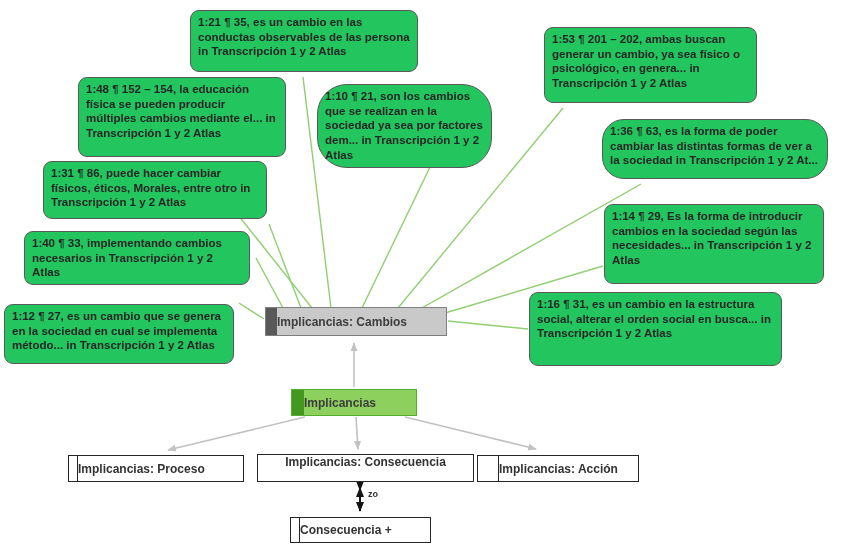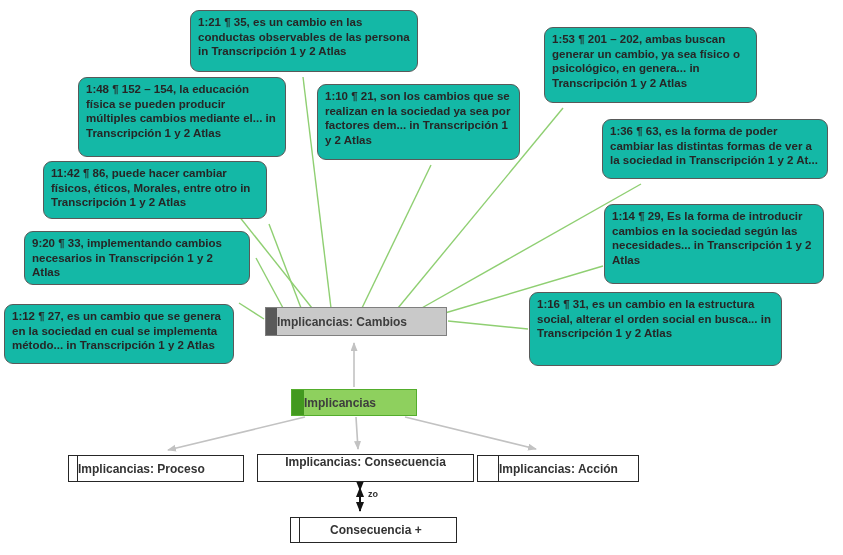--- a/index.html
+++ b/index.html
@@ -7,49 +7,49 @@
     position:relative;width:843px;height:555px;overflow:hidden;background:#ffffff;
     font-family:"Liberation Sans","DejaVu Sans",sans-serif;
   }
   svg.links{position:absolute;left:0;top:0;z-index:0;}
   .link-green{stroke:#8fcf72;stroke-width:1.4;fill:none;}
   .link-gray{stroke:#c2c2c2;stroke-width:1.6;fill:none;}
   .link-black{stroke:#141414;stroke-width:2;fill:none;}
 
   .quote{
     position:absolute;z-index:2;box-sizing:border-box;
-    background:#14b8a6;border:1.6px solid #595959;border-radius:9px;
+    background:#22c55e;border:1.6px solid #595959;border-radius:9px;
     padding:4px 7px;font-size:11.5px;font-weight:600;line-height:1.28;color:#262626;
   }
   .q1{left:190px;top:10px;width:228px;min-height:62px;}
   .q2{left:78px;top:77px;width:208px;min-height:80px;}
-  .q3{left:317px;top:84px;width:203px;min-height:76px;}
+  .q3{left:317px;top:84px;width:175px;min-height:76px;border-radius:30px;}
   .q4{left:544px;top:27px;width:213px;min-height:76px;}
-  .q5{left:602px;top:119px;width:226px;min-height:60px;}
+  .q5{left:602px;top:119px;width:226px;min-height:60px;border-radius:22px;}
   .q6{left:604px;top:204px;width:220px;min-height:80px;}
   .q7{left:43px;top:161px;width:224px;min-height:58px;}
   .q8{left:24px;top:231px;width:226px;min-height:42px;}
   .q9{left:4px;top:304px;width:230px;min-height:60px;}
   .q10{left:529px;top:292px;width:253px;min-height:74px;}
 
   .code{
     position:absolute;z-index:2;box-sizing:border-box;display:flex;align-items:center;
     font-size:12px;font-weight:600;color:#3d3d3d;
   }
   .code .lbl{flex:1;white-space:nowrap;overflow:hidden;}
   .gray-node{left:265px;top:307px;width:182px;height:29px;background:#c9c9c9;border:1.6px solid #7f7f7f;}
   .gray-node .bar{width:11px;align-self:stretch;background:#595959;}
   .green-node{left:291px;top:389px;width:126px;height:27px;background:#8ed05e;border:1.6px solid #54ad2c;}
   .green-node .bar{width:12px;align-self:stretch;background:#43991f;}
   .white-node{background:#ffffff;border:1.6px solid #262626;color:#333333;}
   .white-node .bar{width:8px;align-self:stretch;background:#ffffff;border-right:1.6px solid #262626;}
   .n-proceso{left:68px;top:455px;width:176px;height:27px;}
   .n-consecuencia{left:257px;top:454px;width:217px;height:28px;flex-direction:column;}
   .n-accion{left:477px;top:455px;width:162px;height:27px;padding-left:12px;}
-  .n-consecuencia-plus{left:290px;top:517px;width:167px;height:26px;gap:30px;}
+  .n-consecuencia-plus{left:290px;top:517px;width:141px;height:26px;}
 
   .rel-label{
     position:absolute;left:368px;top:489px;z-index:3;
     font-size:9px;font-weight:700;color:#333;letter-spacing:0;
   }
 </style>
 </head>
 <body>
 
 <div class="canvas">
@@ -90,22 +90,22 @@
       <line class="link-black" x1="360" y1="488" x2="360" y2="511" marker-end="url(#arrow-black)"></line>
     </g>
   </svg>
 
   <div class="quote q1">1:21 ¶ 35, es un cambio en las conductas observables de las persona in Transcripción 1 y 2 Atlas</div>
   <div class="quote q2">1:48 ¶ 152 – 154, la educación física se pueden producir múltiples cambios mediante el... in Transcripción 1 y 2 Atlas</div>
   <div class="quote q3">1:10 ¶ 21, son los cambios que se realizan en la sociedad ya sea por factores dem... in Transcripción 1 y 2 Atlas</div>
   <div class="quote q4">1:53 ¶ 201 – 202, ambas buscan generar un cambio, ya sea físico o psicológico, en genera... in Transcripción 1 y 2 Atlas</div>
   <div class="quote q5">1:36 ¶ 63, es la forma de poder cambiar las distintas formas de ver a la sociedad in Transcripción 1 y 2 At...</div>
   <div class="quote q6">1:14 ¶ 29, Es la forma de introducir cambios en la sociedad según las necesidades... in Transcripción 1 y 2 Atlas</div>
-  <div class="quote q7">11:42 ¶ 86, puede  hacer cambiar físicos, éticos, Morales, entre otro in Transcripción 1 y 2 Atlas</div>
-  <div class="quote q8">9:20 ¶ 33, implementando cambios necesarios in Transcripción 1 y 2 Atlas</div>
+  <div class="quote q7">1:31 ¶ 86, puede  hacer cambiar físicos, éticos, Morales, entre otro in Transcripción 1 y 2 Atlas</div>
+  <div class="quote q8">1:40 ¶ 33, implementando cambios necesarios in Transcripción 1 y 2 Atlas</div>
   <div class="quote q9">1:12 ¶ 27, es un cambio que se genera en la sociedad en cual se implementa método... in Transcripción 1 y 2 Atlas</div>
   <div class="quote q10">1:16 ¶ 31, es un cambio en la estructura social, alterar el orden social en busca... in Transcripción 1 y 2 Atlas</div>
 
   <div class="code gray-node">
     <span class="bar"></span>
     <span class="lbl">Implicancias: Cambios</span>
   </div>
 
   <div class="code green-node">
     <span class="bar"></span>

